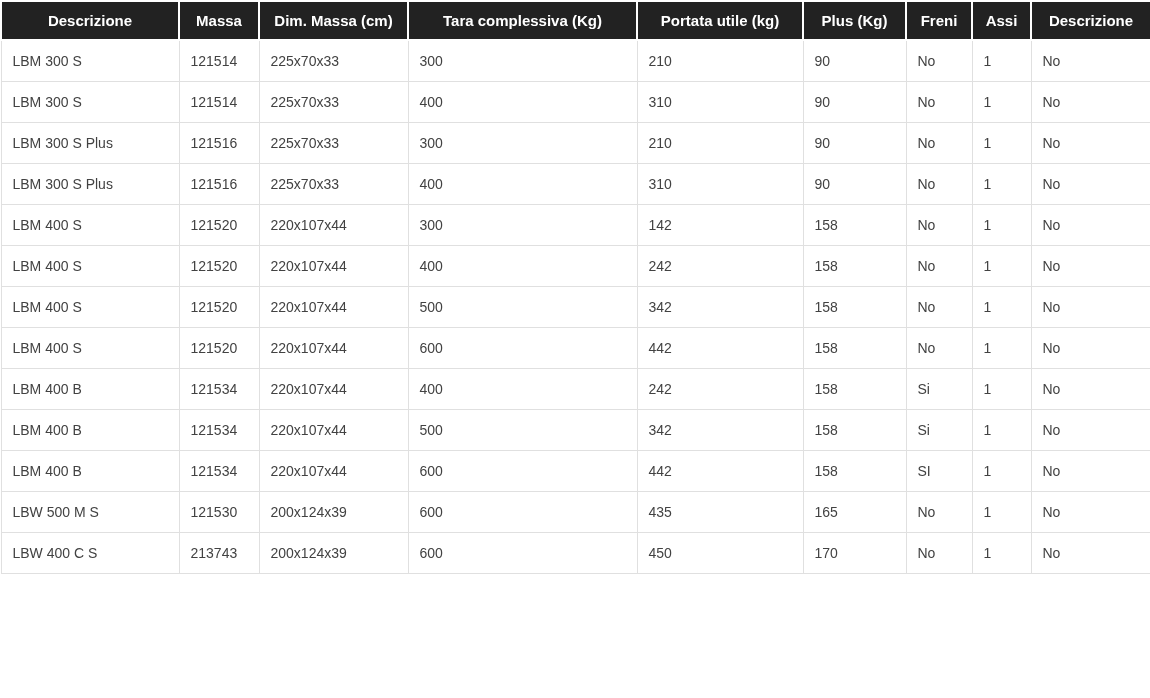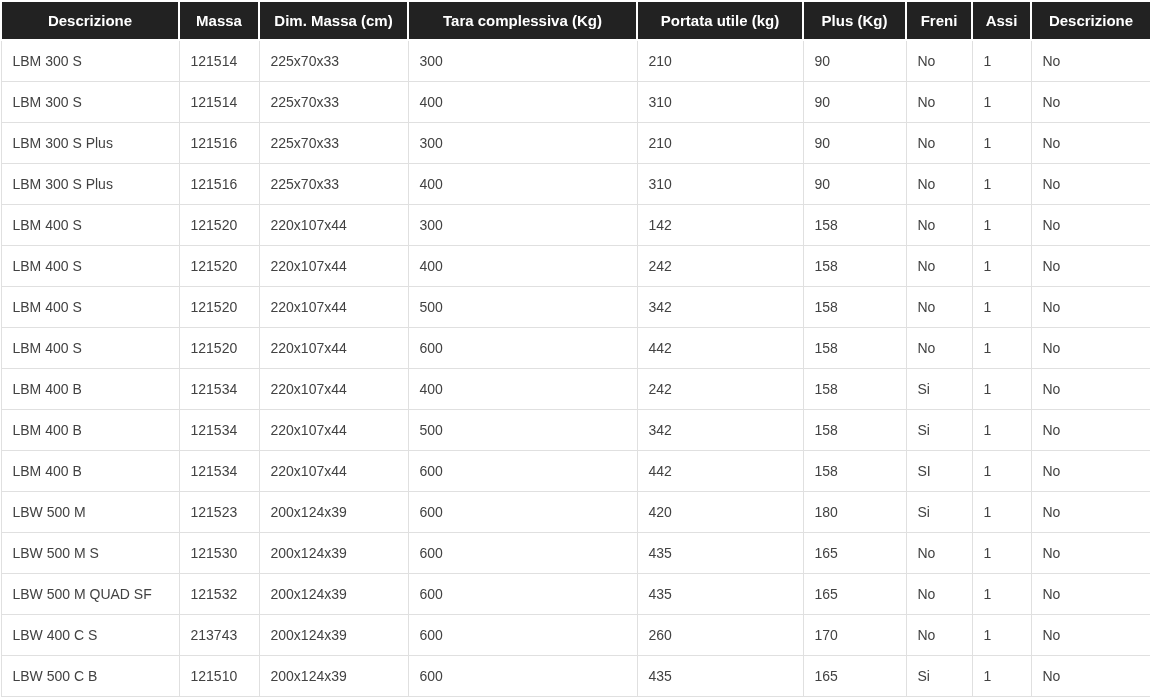--- a/index.html
+++ b/index.html
@@ -191,69 +191,36 @@
           <td>121534</td>
           <td>220x107x44</td>
           <td>600</td>
           <td>442</td>
           <td>158</td>
           <td>SI</td>
           <td>1</td>
           <td>No</td>
         </tr>
         <tr>
-          <td>LBW 500 M</td>
-          <td>121523</td>
-          <td>200x124x39</td>
-          <td>600</td>
-          <td>420</td>
-          <td>180</td>
-          <td>Si</td>
-          <td>1</td>
-          <td>No</td>
-        </tr>
-        <tr>
           <td>LBW 500 M S</td>
           <td>121530</td>
           <td>200x124x39</td>
           <td>600</td>
           <td>435</td>
           <td>165</td>
           <td>No</td>
           <td>1</td>
           <td>No</td>
         </tr>
         <tr>
-          <td>LBW 500 M QUAD SF</td>
-          <td>121532</td>
-          <td>200x124x39</td>
-          <td>600</td>
-          <td>435</td>
-          <td>165</td>
-          <td>No</td>
-          <td>1</td>
-          <td>No</td>
-        </tr>
-        <tr>
           <td>LBW 400 C S</td>
           <td>213743</td>
           <td>200x124x39</td>
           <td>600</td>
-          <td>260</td>
+          <td>450</td>
           <td>170</td>
           <td>No</td>
-          <td>1</td>
-          <td>No</td>
-        </tr>
-        <tr>
-          <td>LBW 500 C B</td>
-          <td>121510</td>
-          <td>200x124x39</td>
-          <td>600</td>
-          <td>435</td>
-          <td>165</td>
-          <td>Si</td>
           <td>1</td>
           <td>No</td>
         </tr>
       </tbody>
   </table>
 </div>
 
 </body></html>

